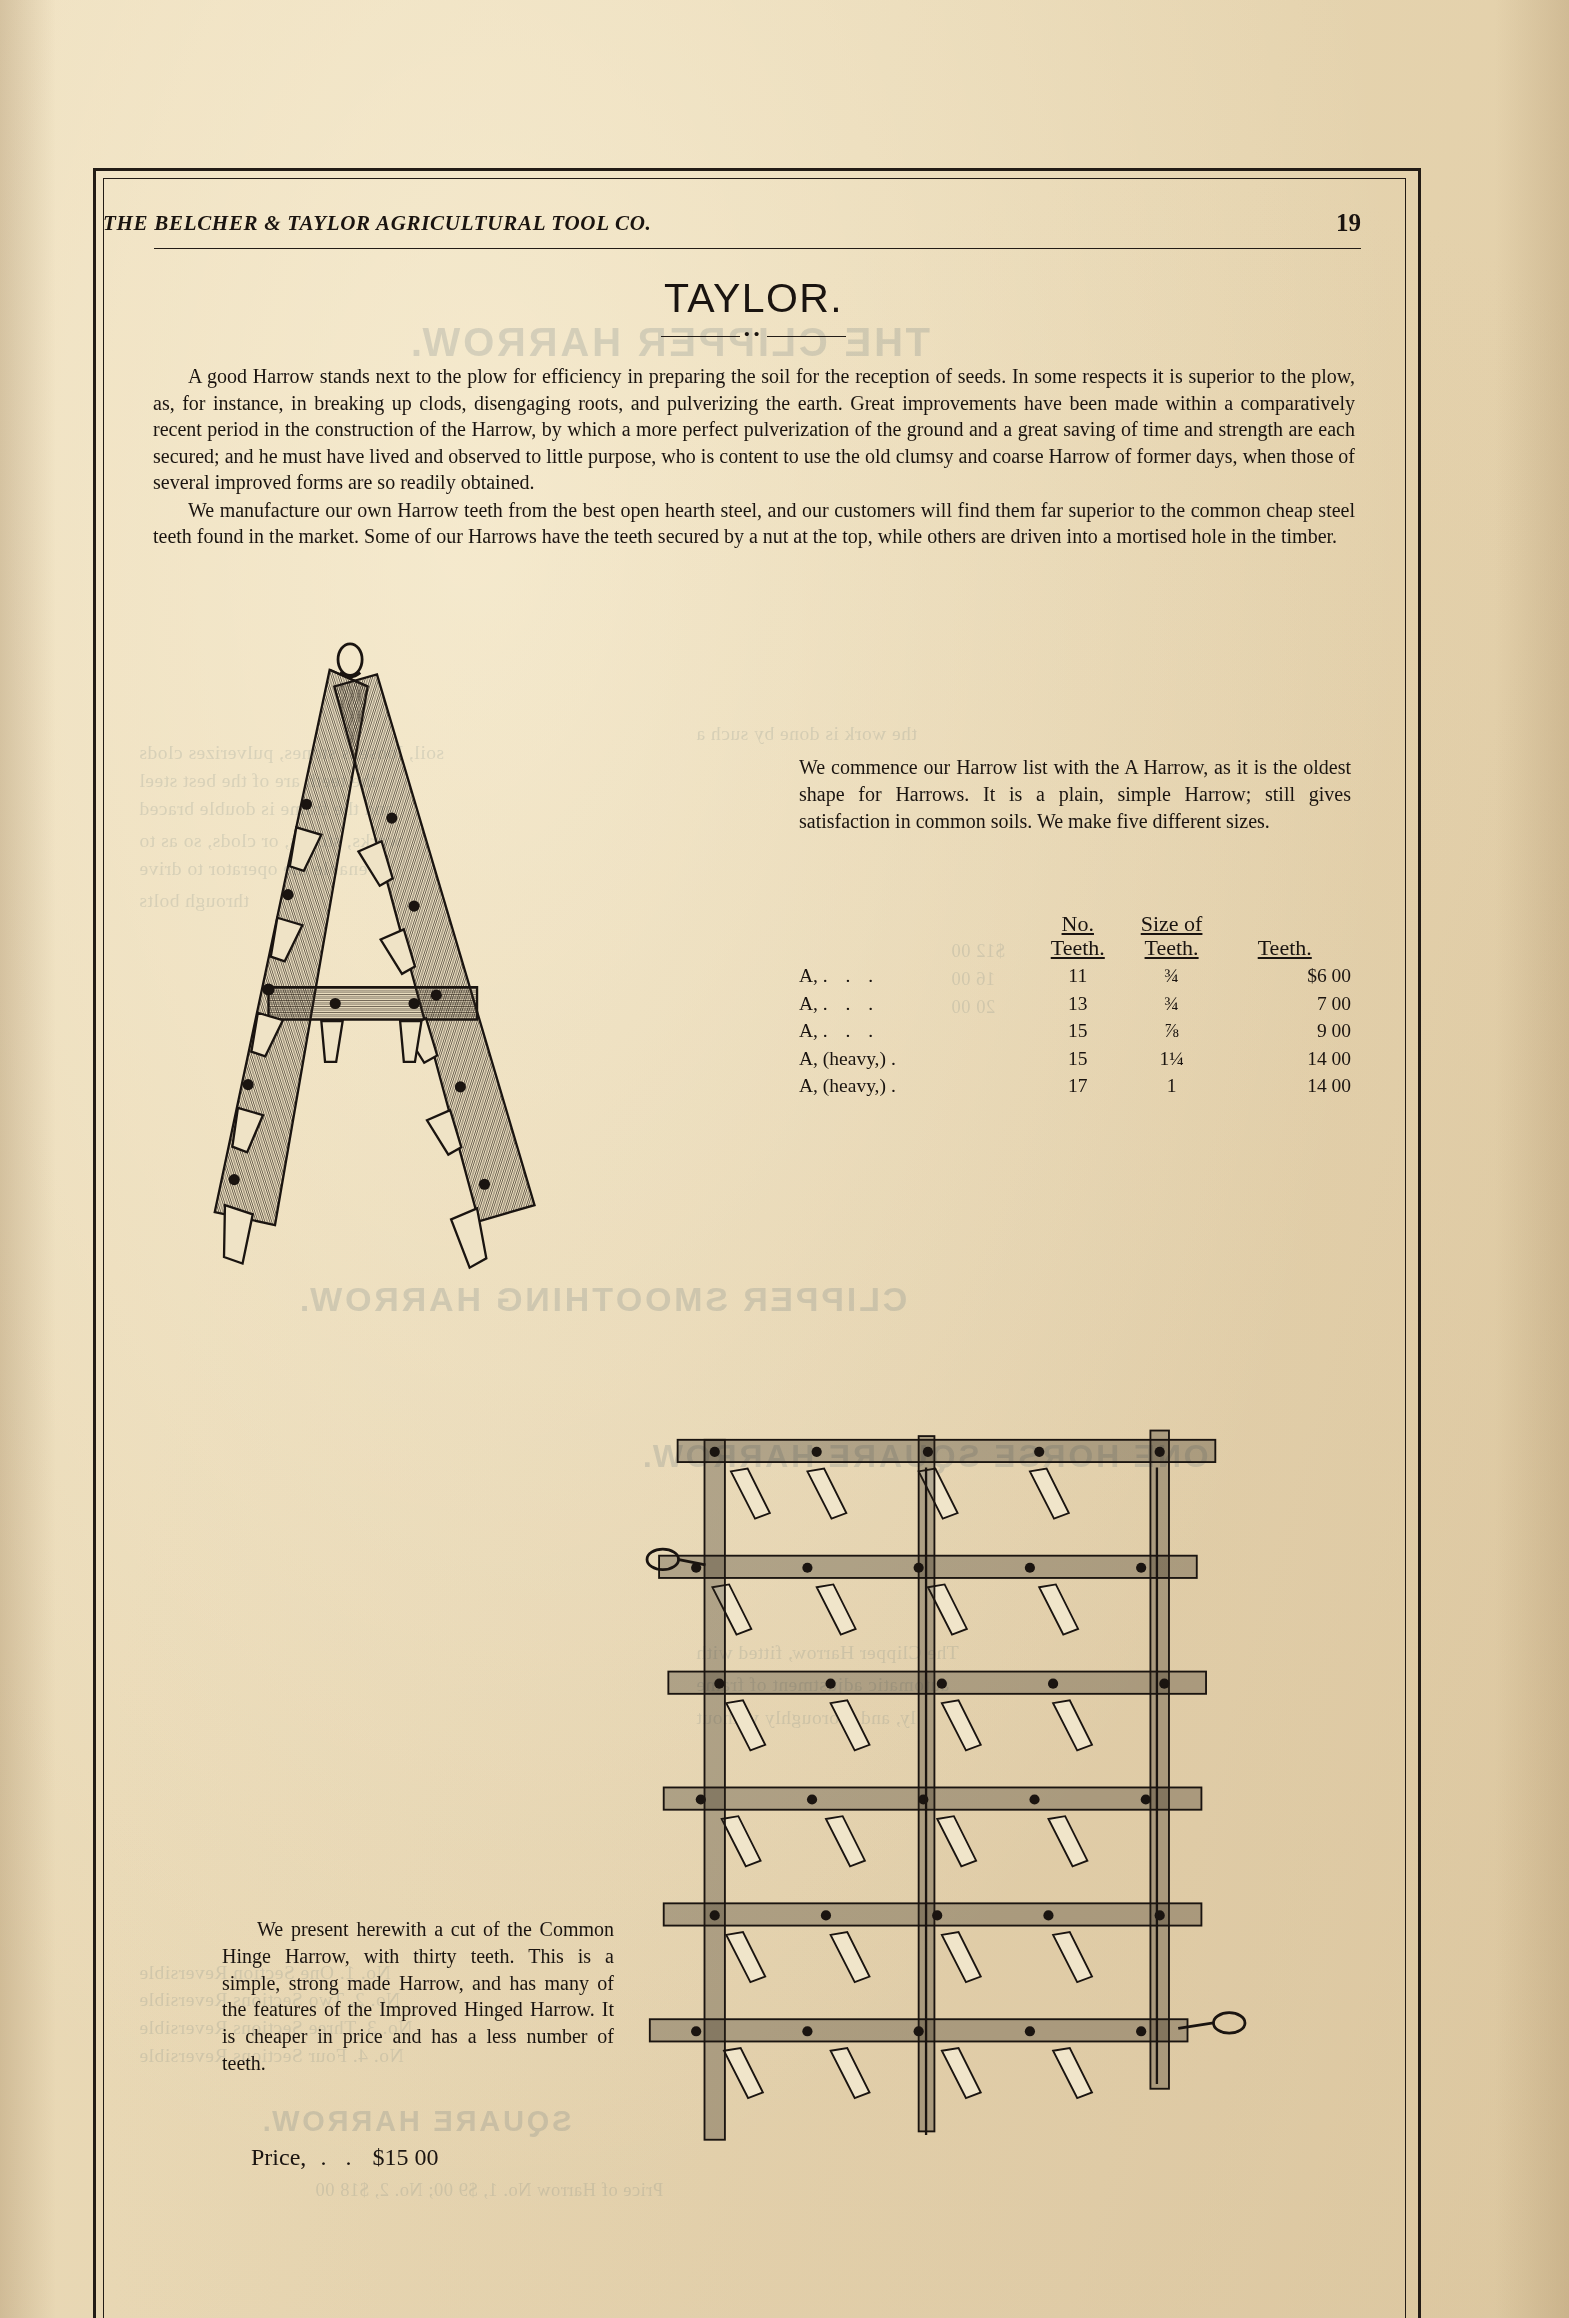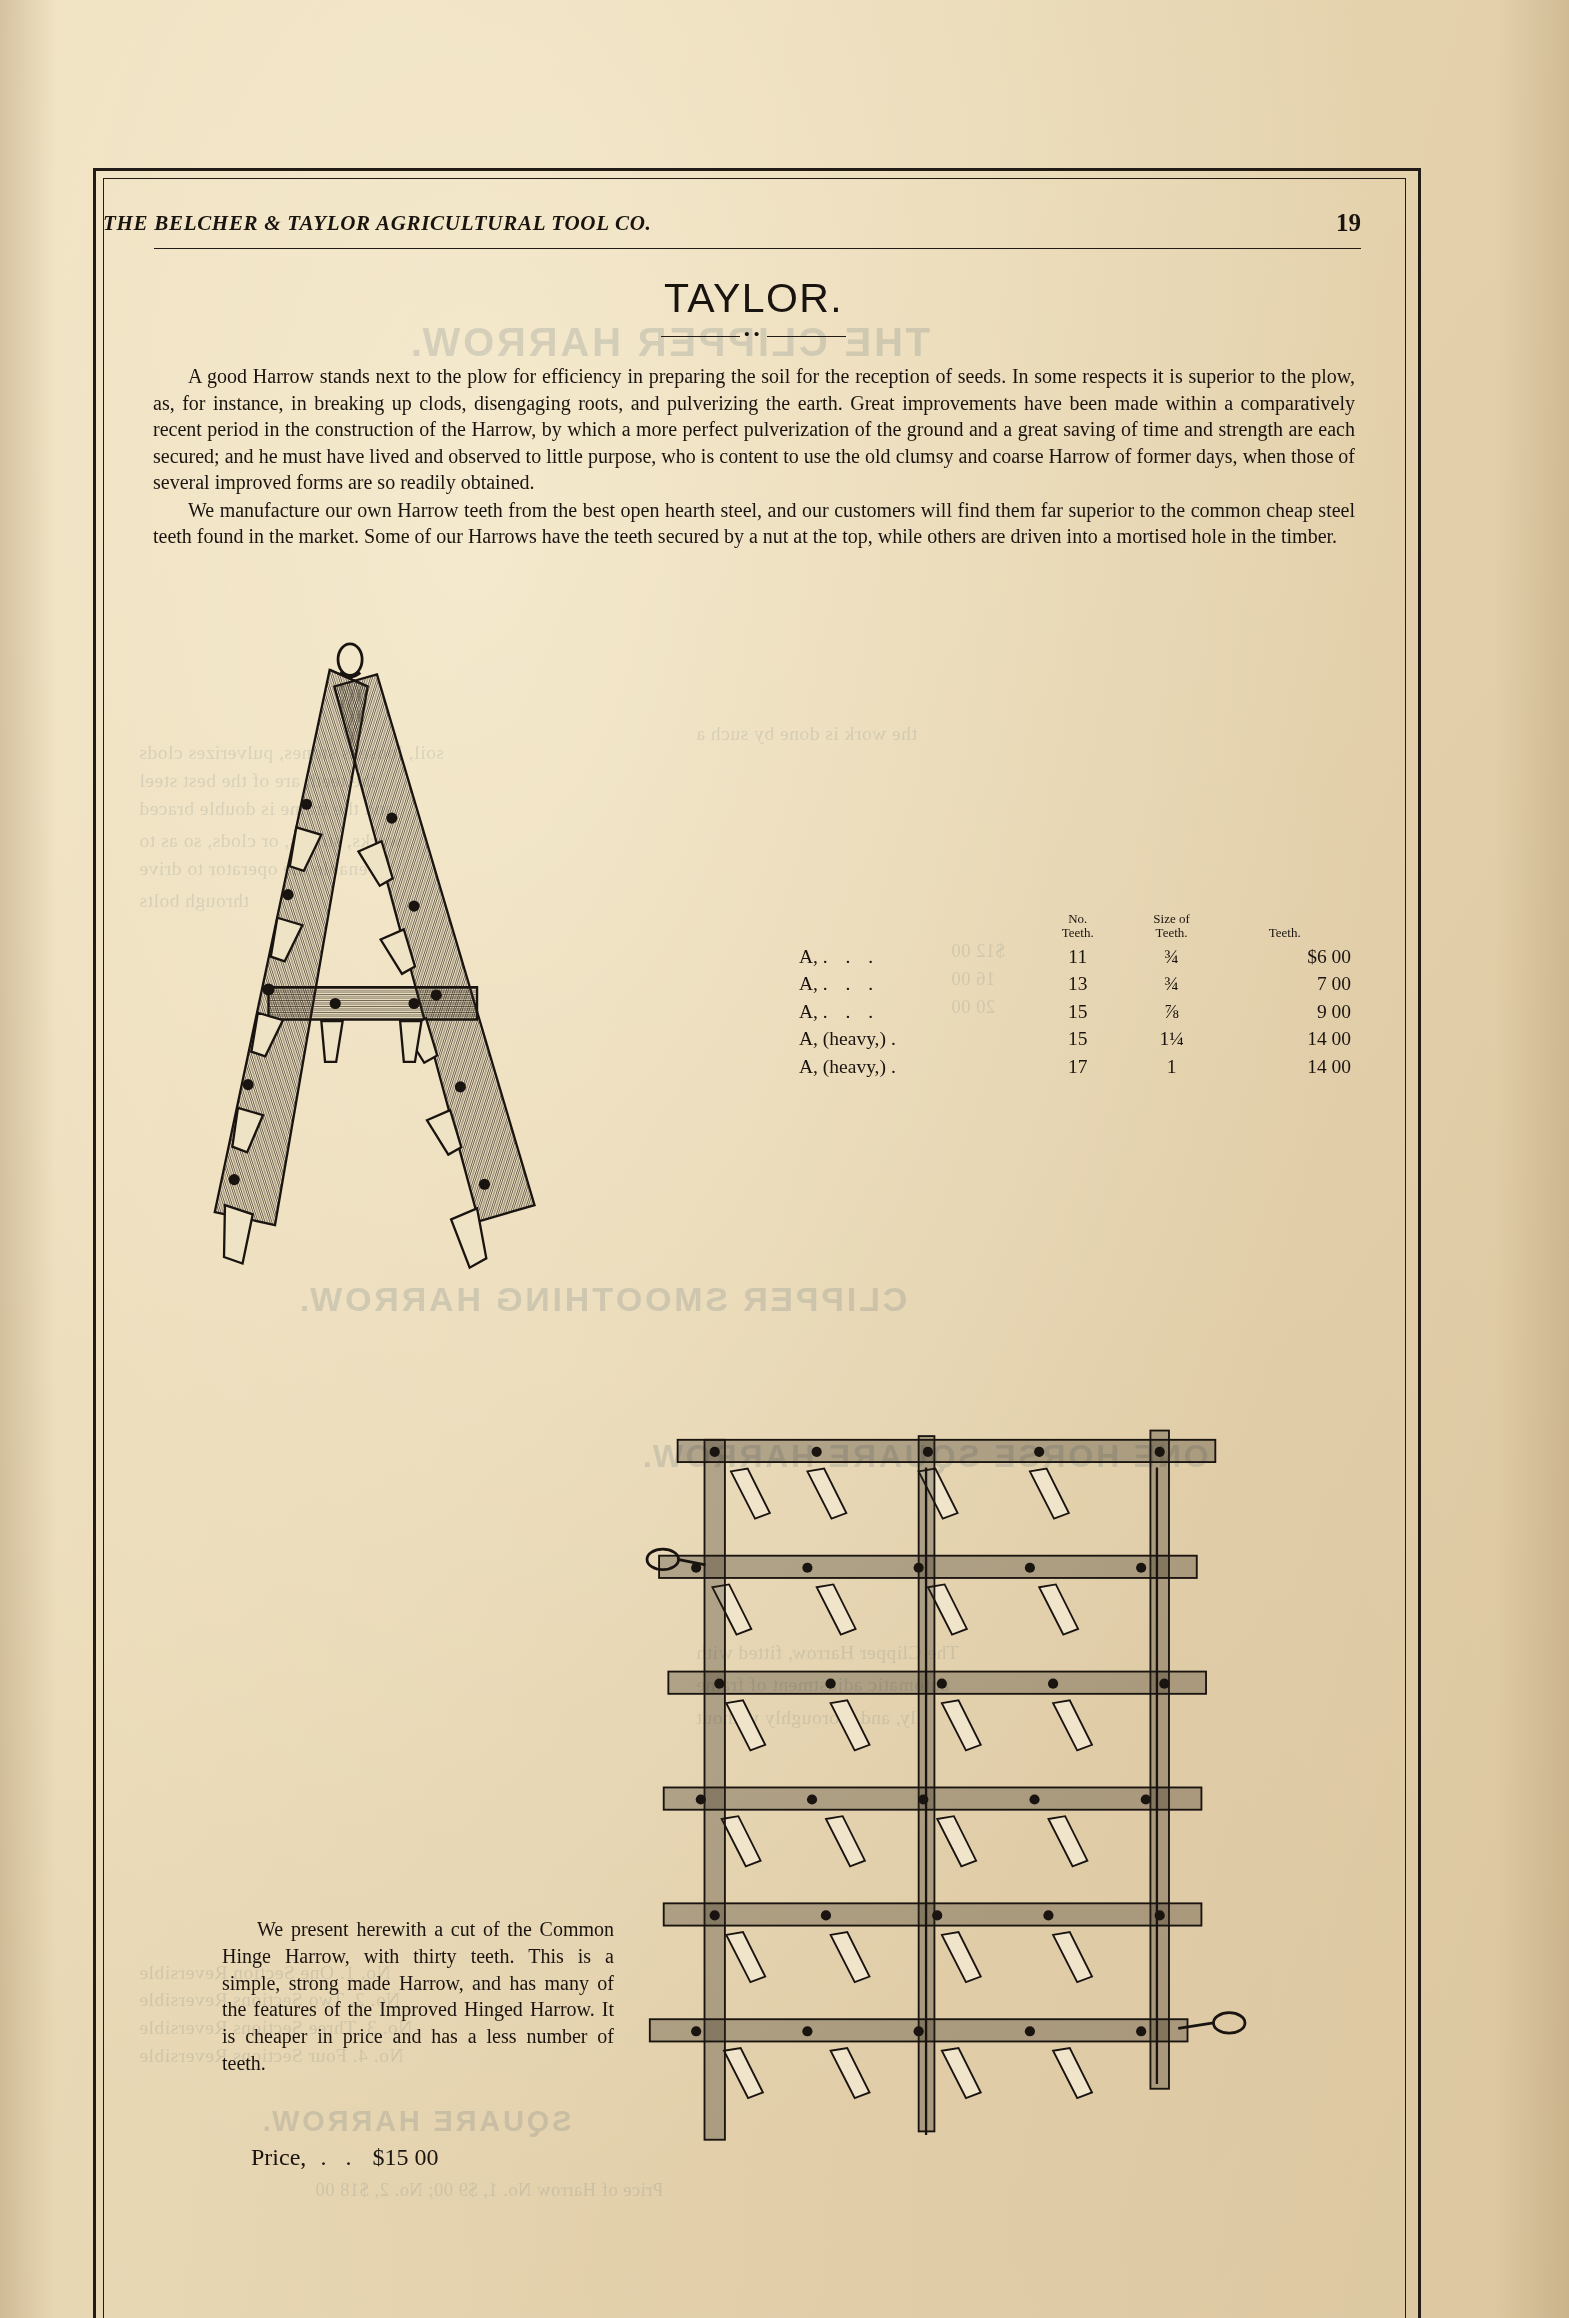--- a/index.html
+++ b/index.html
@@ -172,25 +172,26 @@
     top: 734px;
     width: 552px;
     font-size: 19px;
   }
   .price-table table {
     border-collapse: collapse;
     width: 100%;
   }
   .price-table th {
     font-weight: normal;
-    font-size: 13px;
+    font-size: 22px;
     text-align: center;
     padding: 0 0 2.8px 0;
     line-height: 1.08;
     vertical-align: bottom;
+    text-decoration: underline;
   }
   .price-table td {
     padding: 2.8px 0;
     font-size: 19.5px;
     white-space: nowrap;
   }
   .pt-name { text-align: left; width: 42%; }
   .pt-dots { letter-spacing: 6.5px; color: #1a1410; }
   .pt-teeth { text-align: center; width: 17%; }
   .pt-size  { text-align: center; width: 17%; }
@@ -351,20 +352,21 @@
         <circle cx="500" cy="570" r="12"></circle>
         <circle cx="548" cy="762" r="12"></circle>
         <circle cx="600" cy="960" r="12"></circle>
         <circle cx="652" cy="1170" r="12"></circle>
         <circle cx="330" cy="780" r="12"></circle>
         <circle cx="500" cy="780" r="12"></circle>
       </g>
     </svg>
   </div>
 
+  <div class="side-note">We commence our Harrow list with the A Harrow, as it is the oldest shape for Harrows. It is a plain, simple Harrow; still gives satisfaction in common soils. We make five different sizes.</div>
 
   <div class="price-table">
     <table>
       <thead>
         <tr>
           <th class="pt-name"></th>
           <th class="pt-teeth">
             <div>No.</div>
             <div>Teeth.</div>
           </th>

